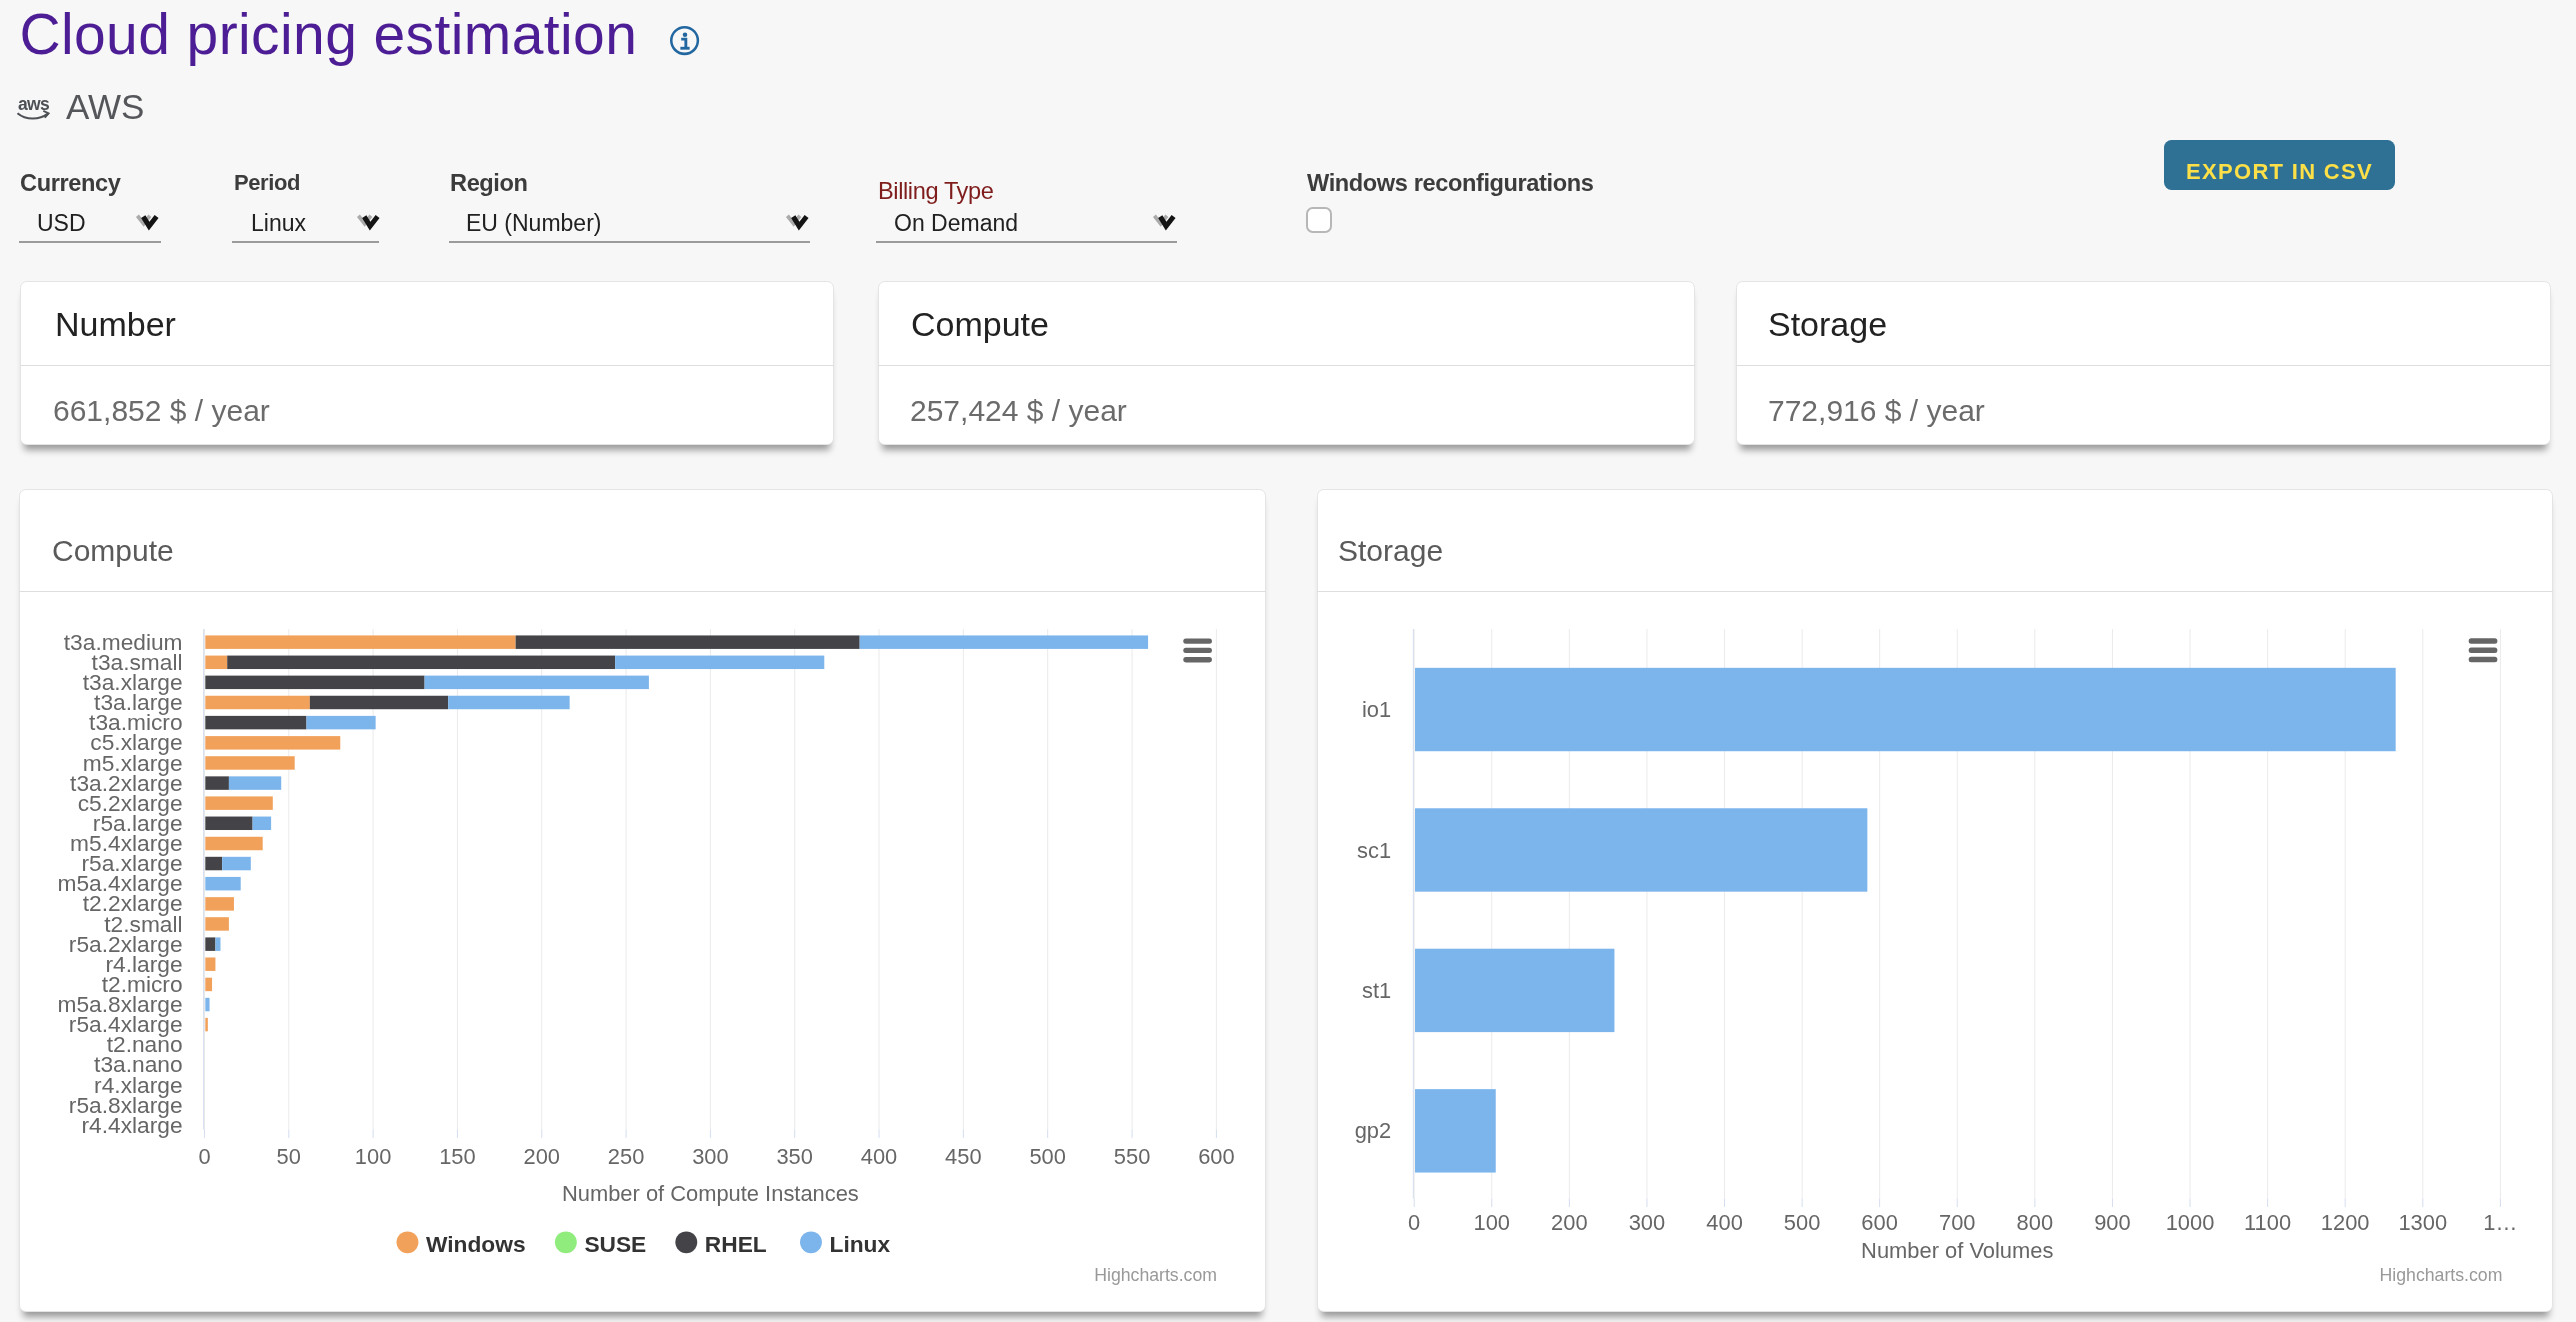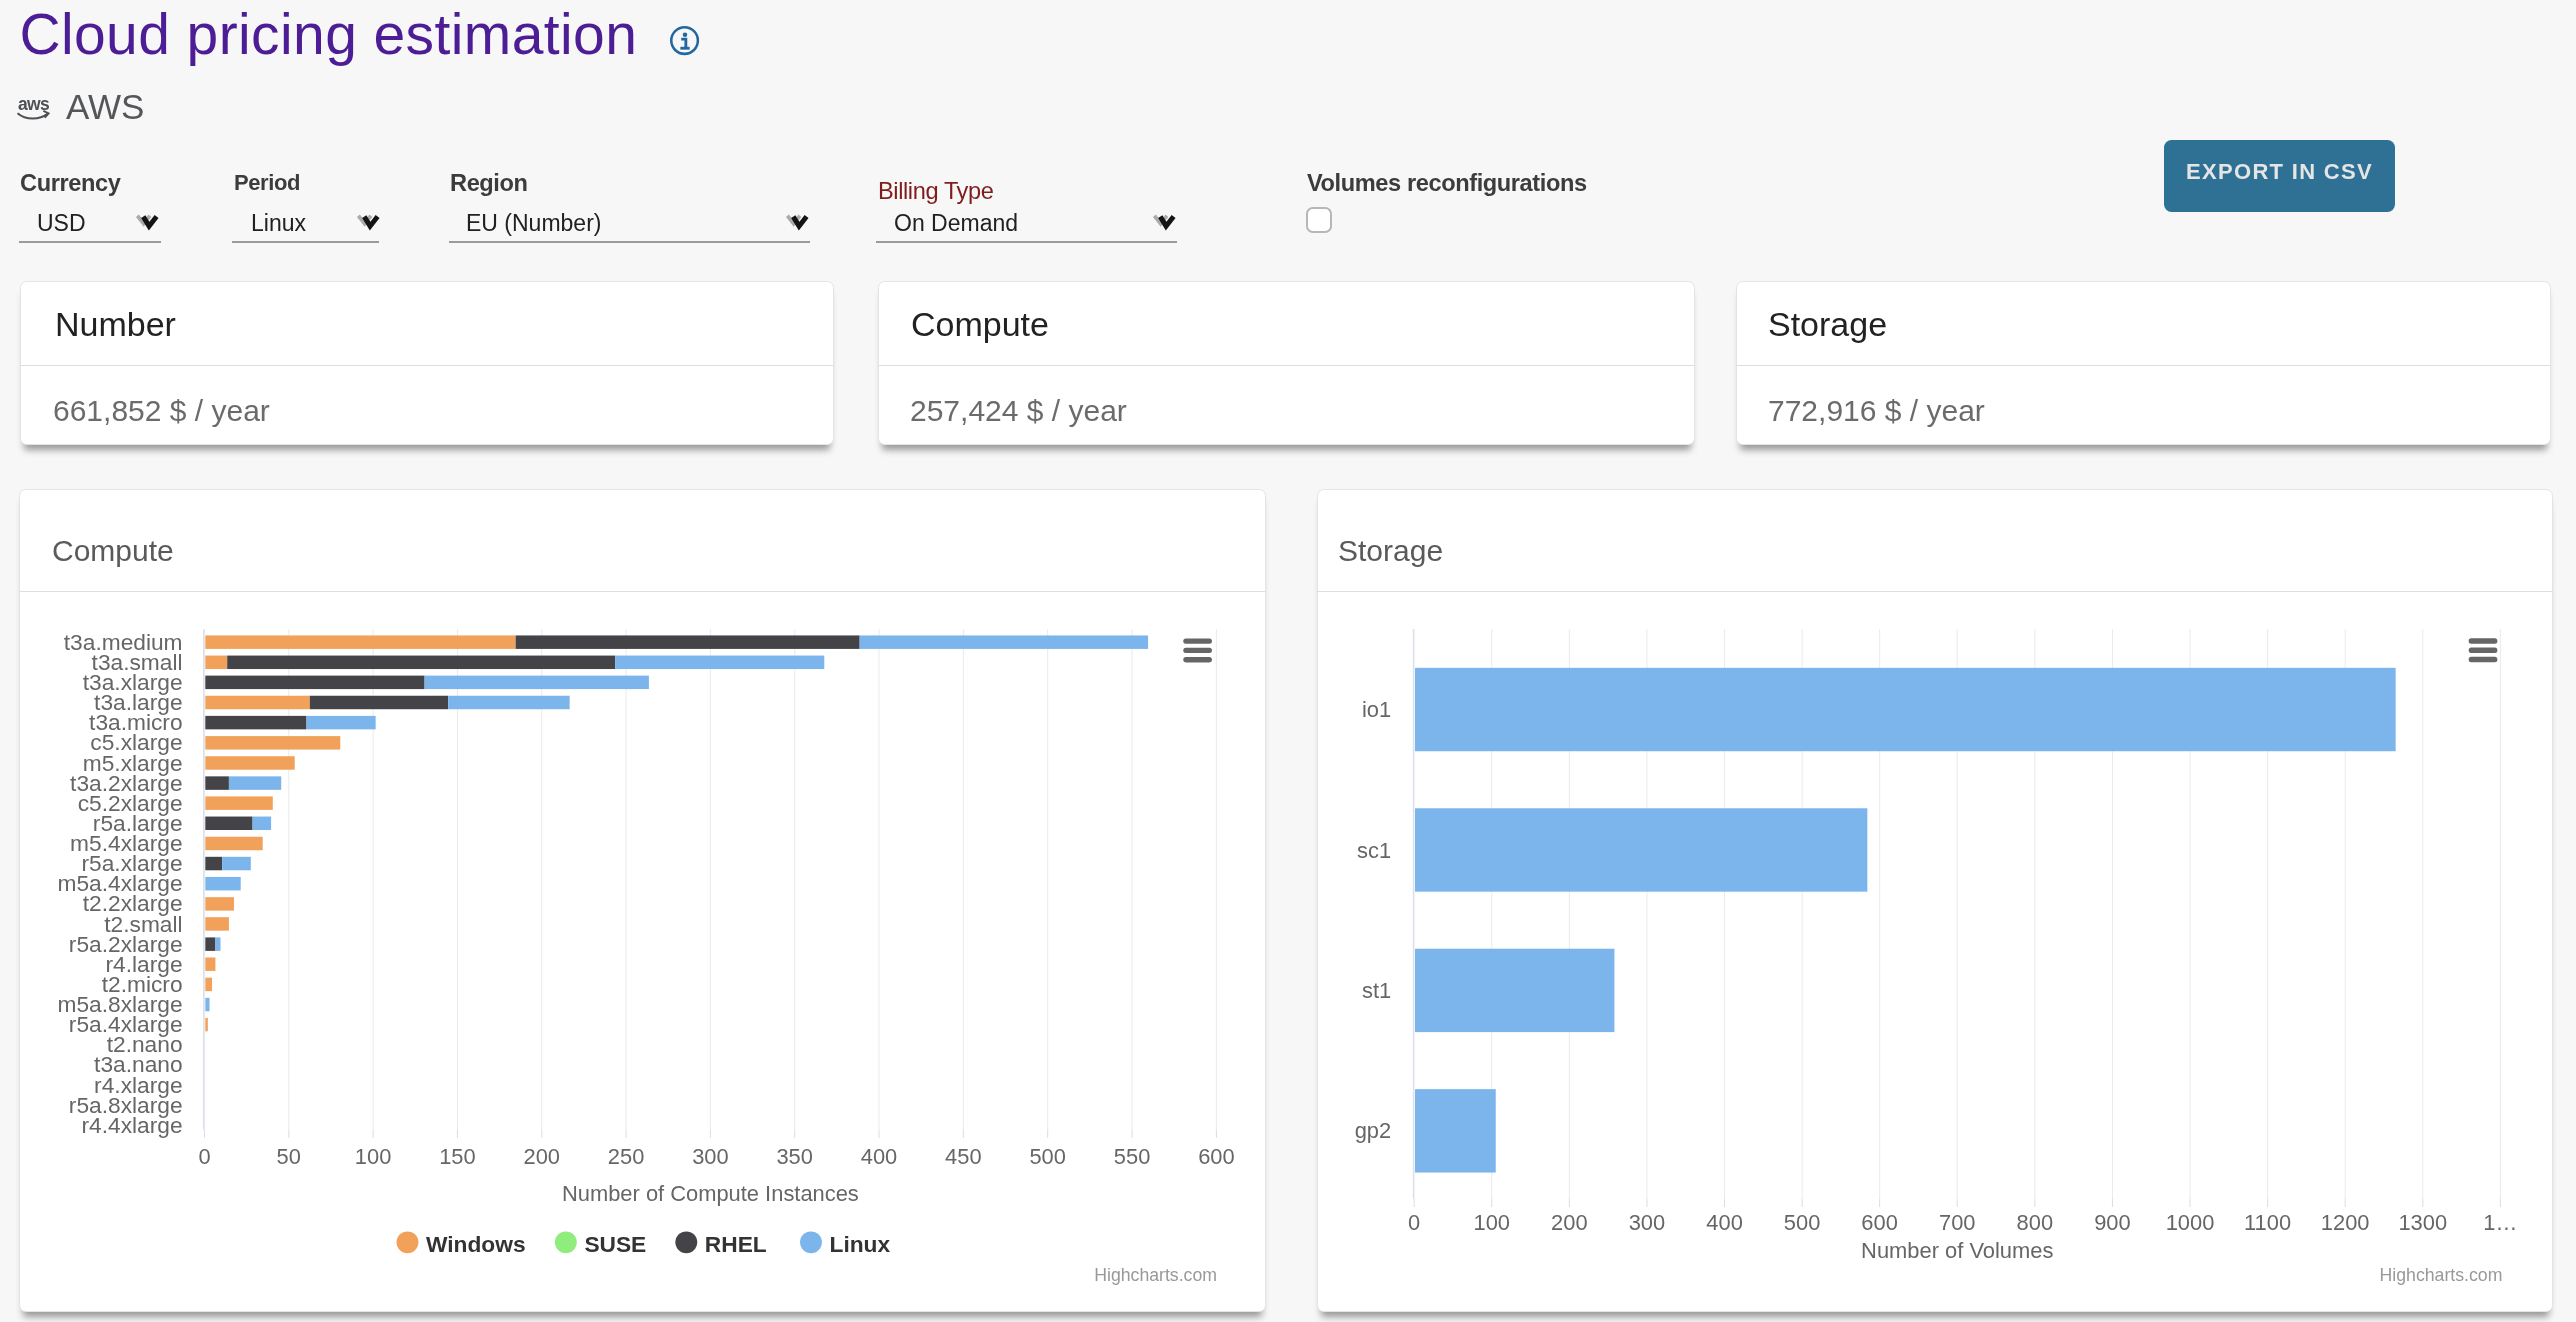--- a/index.html
+++ b/index.html
@@ -24,21 +24,21 @@
   <text x="3.5" y="27" font-size="21" font-weight="bold" fill="#4d5055" letter-spacing="-0.8">aws</text>
   <path d="M3 31 C 13 39.5, 29 39.5, 39.5 31.5" fill="none" stroke="#4d5055" stroke-width="2.4"></path>
   <path d="M34 28.2 L 40.5 31.2 L 35.8 36.5" fill="none" stroke="#4d5055" stroke-width="2.2"></path>
 </svg>
 <div class="abs" style="left:66px;top:89px;font-size:35px;color:#54565a;line-height:1">AWS</div>
 
 <div class="abs" style="left:20px;top:172px;font-size:23.6px;font-weight:bold;color:#3c3c3c;letter-spacing:-0.4px;line-height:1">Currency</div>
 <div class="abs" style="left:234px;top:172px;font-size:22px;font-weight:bold;color:#3c3c3c;letter-spacing:-0.4px;line-height:1">Period</div>
 <div class="abs" style="left:450px;top:172px;font-size:23.6px;font-weight:bold;color:#3c3c3c;letter-spacing:-0.4px;line-height:1">Region</div>
 <div class="abs" style="left:878px;top:180px;font-size:23.6px;font-weight:normal;color:#7f1d1d;letter-spacing:-0.4px;line-height:1">Billing Type</div>
-<div class="abs" style="left:1307px;top:172px;font-size:23.6px;font-weight:bold;color:#3c3c3c;letter-spacing:-0.4px;line-height:1">Volumes reconfigurations</div>
+<div class="abs" style="left:1307px;top:172px;font-size:23.6px;font-weight:bold;color:#3c3c3c;letter-spacing:-0.4px;line-height:1">Windows reconfigurations</div>
 
 <div class="abs" style="left:37px;top:212px;font-size:23px;color:#212121;line-height:1">USD</div>
 <div class="abs" style="left:251px;top:212px;font-size:23px;color:#212121;line-height:1">Linux</div>
 <div class="abs" style="left:466px;top:212px;font-size:23px;color:#212121;line-height:1">EU (Number)</div>
 <div class="abs" style="left:894px;top:212px;font-size:23px;color:#212121;line-height:1">On Demand</div>
 
 <svg style="position:absolute;left:135px;top:212px" width="29" height="20" viewBox="0 0 34 24">
     <polyline points="2.5,4.5 10,14 17.5,4.5" fill="none" stroke="#ababab" stroke-width="4.5"></polyline>
     <polyline points="9.5,5.5 16.5,17 25.5,5.5" fill="none" stroke="#141414" stroke-width="6"></polyline>
   </svg>
@@ -55,21 +55,21 @@
     <polyline points="9.5,5.5 16.5,17 25.5,5.5" fill="none" stroke="#141414" stroke-width="6"></polyline>
   </svg>
 
 <div class="ul" style="left:18.5px;top:241px;width:142px"></div>
 <div class="ul" style="left:232px;top:241px;width:147px"></div>
 <div class="ul" style="left:449px;top:241px;width:361px"></div>
 <div class="ul" style="left:876px;top:241px;width:301px"></div>
 
 <div class="abs" style="left:1306px;top:207px;width:26px;height:26px;border:2.2px solid #b7b7b7;border-radius:6.7px;background:#fff"></div>
 
-<div class="abs" style="left:2164px;top:140px;width:231px;height:72px;background:#2e7195;border-radius:7.6px;color:#e5e5e5;font-size:22px;font-weight:bold;letter-spacing:1.3px;text-align:center;line-height:64px">EXPORT IN CSV</div>
+<div class="abs" style="left:2164px;top:140px;width:231px;height:50px;background:#2e7195;border-radius:7.6px;color:#fde047;font-size:22px;font-weight:bold;letter-spacing:1.3px;text-align:center;line-height:64px">EXPORT IN CSV</div>
 
 <div class="card" style="left:20px;top:281px;width:814px;height:164px"></div>
 <div class="card" style="left:878px;top:281px;width:817px;height:164px"></div>
 <div class="card" style="left:1736px;top:281px;width:815px;height:164px"></div>
 <div class="divider" style="left:20px;width:814px;top:365px"></div>
 <div class="divider" style="left:878px;width:817px;top:365px"></div>
 <div class="divider" style="left:1736px;width:815px;top:365px"></div>
 <div class="abs" style="left:55px;top:307px;font-size:34px;color:#222222;line-height:1">Number</div>
 <div class="abs" style="left:911px;top:307px;font-size:34px;color:#222222;line-height:1">Compute</div>
 <div class="abs" style="left:1768px;top:307px;font-size:34px;color:#222222;line-height:1">Storage</div>

